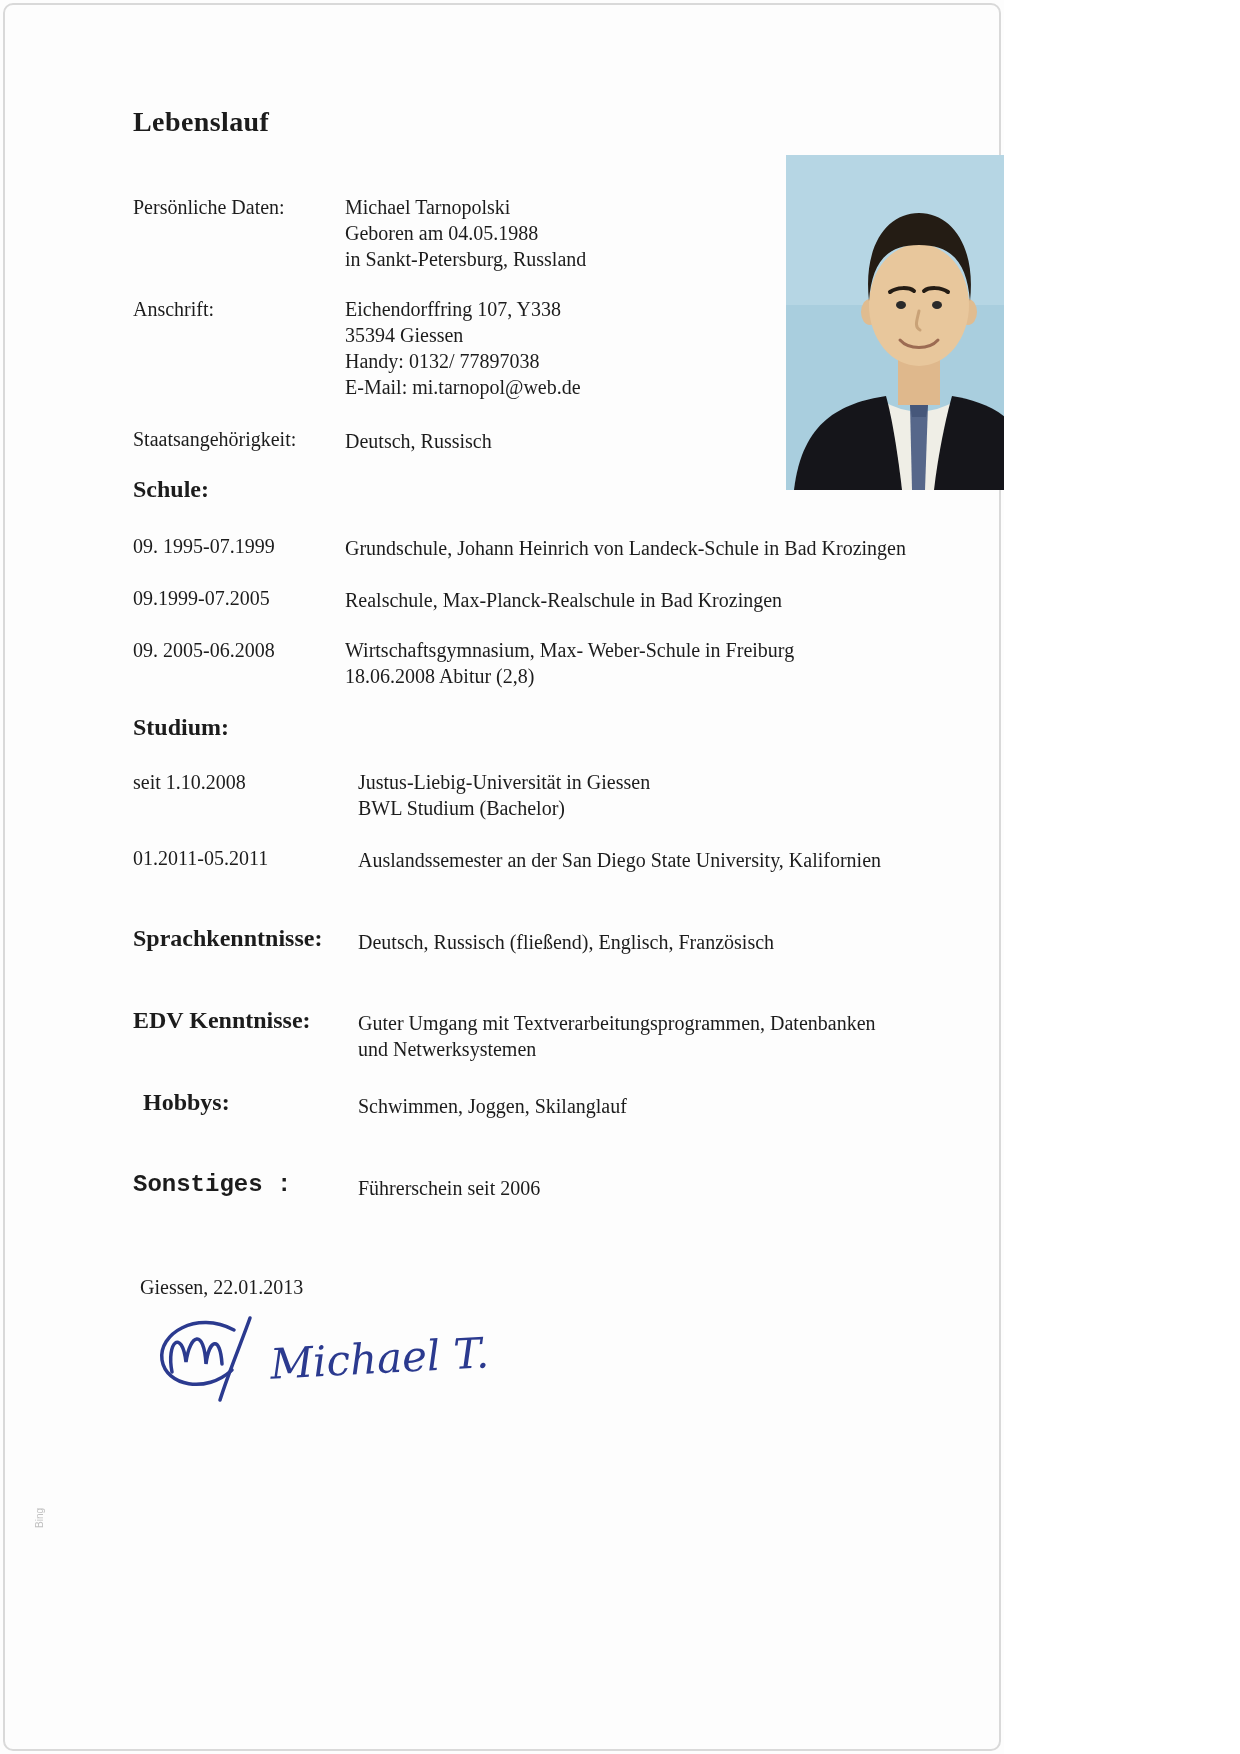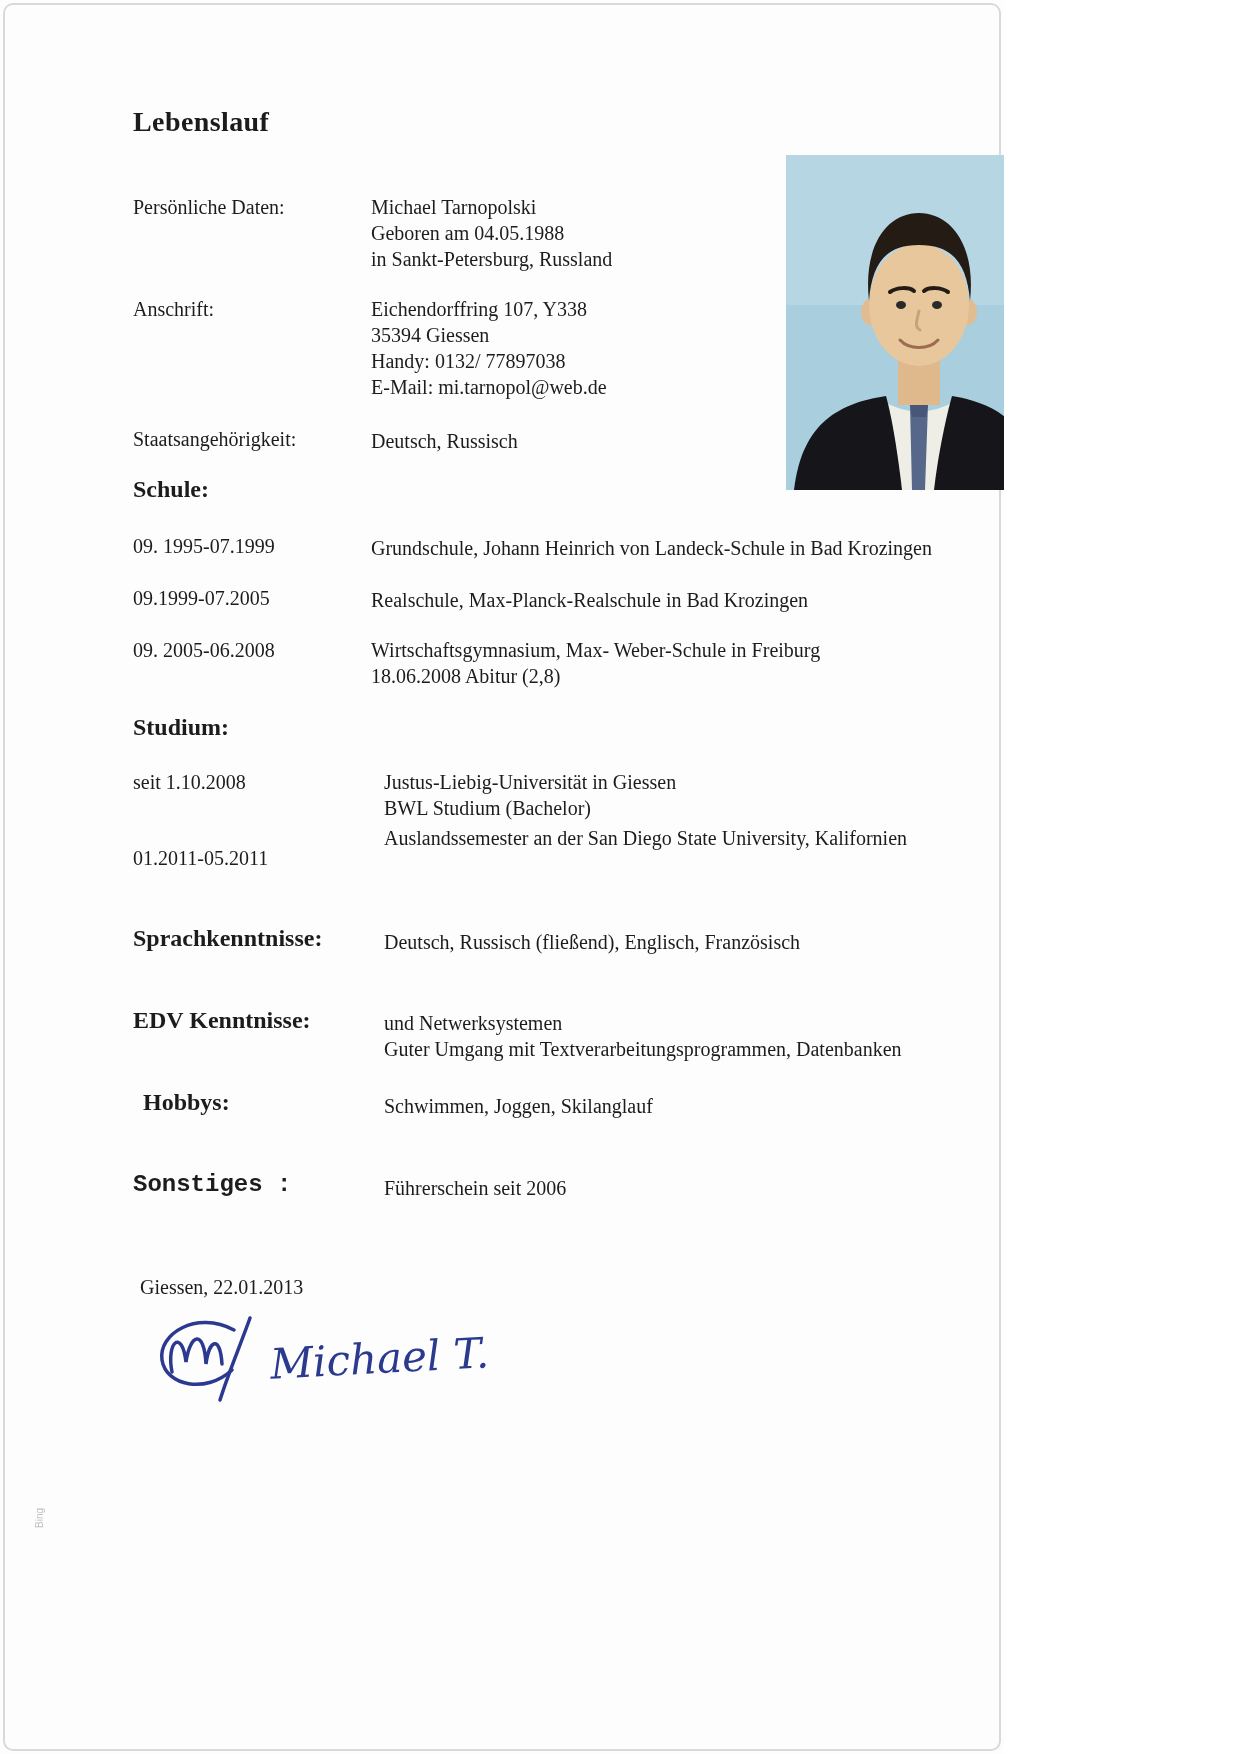--- a/index.html
+++ b/index.html
@@ -2,21 +2,21 @@
 <html><head>
 <meta charset="utf-8">
 <style>
   html,body{margin:0;padding:0;background:#ffffff;}
   .page{position:relative;width:1004px;height:1754px;background:#fdfdfd;
         font-family:"Liberation Serif","DejaVu Serif",serif;color:#1c1c1c;overflow:hidden;}
   .frame{position:absolute;inset:3px;border:2px solid #d9d9d9;border-radius:10px;pointer-events:none;}
   .abs{position:absolute;}
   .title{font-size:28px;font-weight:bold;letter-spacing:.4px;}
   .lbl{font-size:20px;white-space:nowrap;}
-  .val{font-size:20px;line-height:26px;white-space:nowrap;margin-left:26px;}
+  .val{font-size:20px;line-height:26px;white-space:nowrap;}
   .heading{font-size:24px;font-weight:bold;white-space:nowrap;}
   .photo{position:absolute;left:786px;top:155px;width:262px;height:335px;}
   .sig-wrap{position:absolute;left:148px;top:1312px;display:flex;align-items:center;gap:2px;}
   .sig-text{font-family:"DejaVu Serif",serif;font-style:italic;font-size:42px;color:#2b3a8f;
             transform:rotate(-3deg);white-space:nowrap;}
   .watermark{position:absolute;left:34px;top:1528px;font-size:10px;color:#c0c0c0;
              font-family:"Liberation Sans",sans-serif;transform:rotate(-90deg);transform-origin:left top;}
 </style>
 </head>
 <body>
@@ -94,29 +94,29 @@
 
   <div class="abs heading" style="left:133px;top:714px;">Studium:</div>
 
   <div class="abs lbl" style="left:133px;top:771px;">seit 1.10.2008</div>
   <div class="abs val" style="left:358px;top:769px;">
     <div>Justus-Liebig-Universität in Giessen</div>
     <div>BWL Studium (Bachelor)</div>
   </div>
 
   <div class="abs lbl" style="left:133px;top:847px;">01.2011-05.2011</div>
-  <div class="abs val" style="left:358px;top:825px;">Auslandssemester an der San Diego State University, Kalifornien</div>
+  <div class="abs val" style="left:358px;top:847px;">Auslandssemester an der San Diego State University, Kalifornien</div>
 
   <div class="abs heading" style="left:133px;top:925px;text-align:center;">Sprachkenntnisse:</div>
   <div class="abs val" style="left:358px;top:929px;">Deutsch, Russisch (fließend), Englisch, Französisch</div>
 
   <div class="abs heading" style="left:133px;top:1007px;">EDV Kenntnisse:</div>
   <div class="abs val" style="left:358px;top:1010px;">
+    <div>Guter Umgang mit Textverarbeitungsprogrammen, Datenbanken</div>
     <div>und Netwerksystemen</div>
-    <div>Guter Umgang mit Textverarbeitungsprogrammen, Datenbanken</div>
   </div>
 
   <div class="abs heading" style="left:143px;top:1089px;">Hobbys:</div>
   <div class="abs val" style="left:358px;top:1093px;">Schwimmen, Joggen, Skilanglauf</div>
 
   <div class="abs heading" style="left:133px;top:1171px;font-family:Liberation Mono, monospace;">Sonstiges :</div>
   <div class="abs val" style="left:358px;top:1175px;">Führerschein seit 2006</div>
 
   <div class="abs lbl" style="left:140px;top:1276px;">Giessen, 22.01.2013</div>
 

